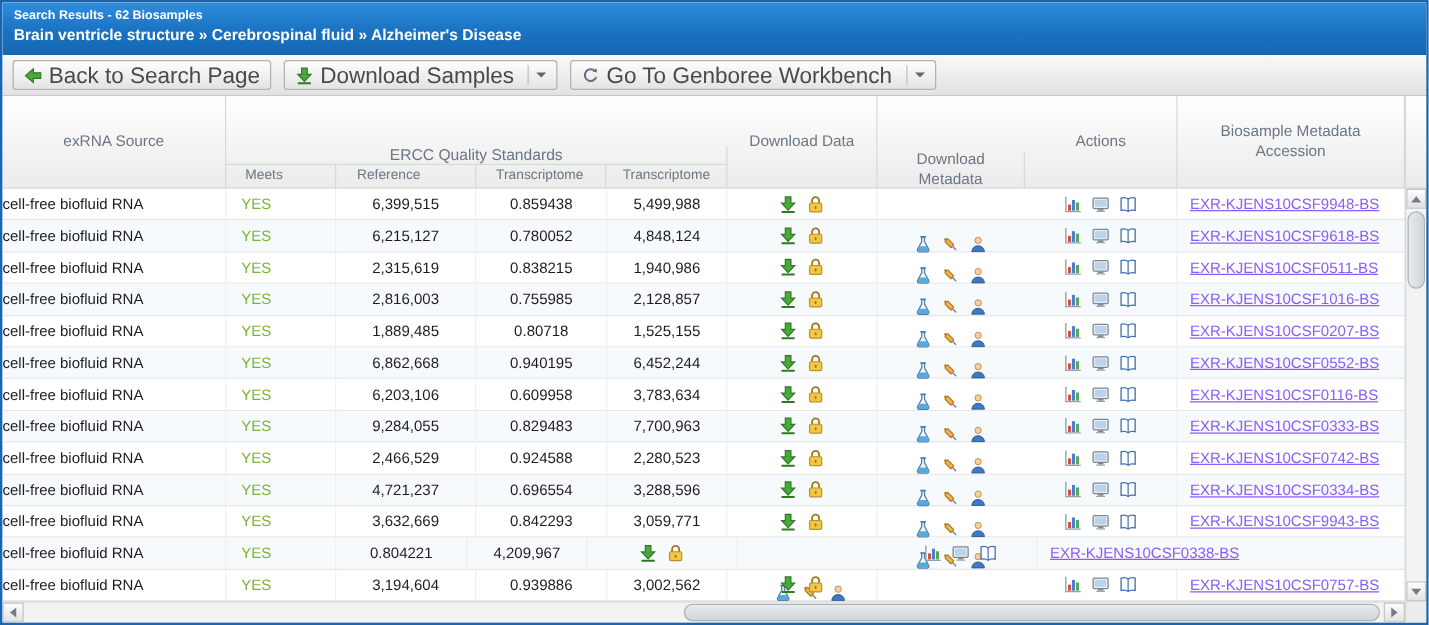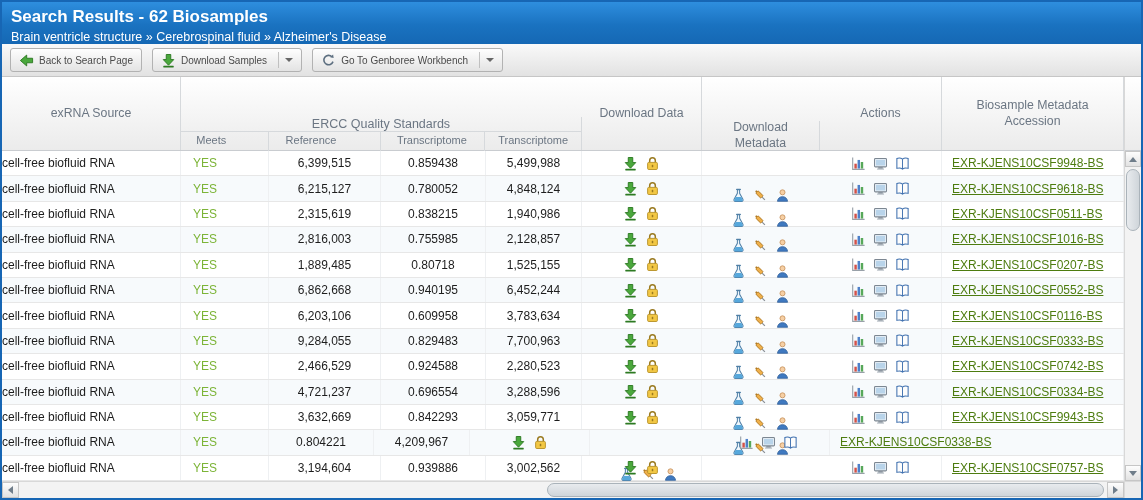--- a/index.html
+++ b/index.html
@@ -3,28 +3,28 @@
 <meta charset="utf-8">
 <style>
   * { margin:0; padding:0; box-sizing:border-box; }
   body { background:#fff; font-family:"Liberation Sans", sans-serif; }
   .app { width:1143px; height:500px; border:2px solid #1766b4; background:#fff;
          display:flex; flex-direction:column; overflow:hidden; }
 
   
   .titlebar { height:42px; flex:0 0 auto; padding:5px 9px 0;
               background:linear-gradient(180deg,#2e8ede 0%,#1a72c0 55%,#1568b4 100%); color:#fff; }
-  .titlebar .title { font-size:17px; font-weight:bold; }
-  .titlebar .breadcrumb { font-size:12.5px; font-weight:normal; margin-top:3px; }
+  .titlebar .title { font-size:10px; font-weight:bold; }
+  .titlebar .breadcrumb { font-size:12.5px; font-weight:bold; margin-top:3px; }
 
   
   .toolbar { height:33px; flex:0 0 auto; background:linear-gradient(#f9f9f9,#e2e2e2);
              border-bottom:1px solid #c6c6c6; display:flex; align-items:center; gap:10px; padding:0 8px; }
   .tb-btn { display:inline-flex; align-items:center; gap:5px; height:24px; padding:0 8px;
-            font-size:10px; color:#4a4a4a; font-family:inherit;
+            font-size:18px; color:#4a4a4a; font-family:inherit;
             background:linear-gradient(#fefefe,#e3e3e3); border:1px solid #b2b2b2; border-radius:3px; cursor:pointer; }
   .tb-btn .split { display:inline-flex; align-items:center; margin-left:6px; padding-left:6px;
                    border-left:1px solid #c0c0c0; height:16px; }
   .caret { width:0; height:0; border-left:4px solid transparent; border-right:4px solid transparent;
            border-top:4px solid #666; }
 
   
   .grid-wrap { flex:1; display:flex; min-height:0; }
   .grid-main { width:1122px; display:flex; flex-direction:column; min-height:0; }
 
@@ -44,21 +44,21 @@
   .w-ratio{width:105px;} .w-trans{width:96px;} .w-dd{width:120px;} .w-dm{width:118px;margin-top:44px;}
   .w-act{width:122px;} .w-acc{flex:1;}
 
   .grid-body { flex:1; overflow:hidden; background:#fff; }
   .row { height:25.4px; display:flex; border-bottom:1px solid #e7e7e7; font-size:12px; color:#1d1d1d; }
   .row.alt { background:#f7fafc; }
   .cell { display:flex; align-items:center; justify-content:center; border-right:1px solid #eef0f2; gap:7px; }
   .c-source { justify-content:flex-start; padding-left:0; }
   .c-meets { justify-content:flex-start; padding-left:12px; color:#7cb437; }
   .c-acc { justify-content:flex-start; padding-left:10px; }
-  .c-acc a { color:#4d7c0f; text-decoration:underline; cursor:pointer; }
+  .c-acc a { color:#8b5cf6; text-decoration:underline; cursor:pointer; }
   .ic { display:inline-flex; cursor:pointer; }
   .ic svg { display:block; }
 
   
   .vscroll { width:17px; flex:0 0 auto; display:flex; flex-direction:column;
              background:#f3f3f3; border-left:1px solid #d8d8d8; }
   .vscroll .filler { height:74px; flex:0 0 auto; background:linear-gradient(#ffffff,#ebebeb);
                      border-bottom:1px solid #c9ccd0; }
   .sb-btn { height:16px; flex:0 0 auto; display:flex; align-items:center; justify-content:center;
             background:linear-gradient(#fdfdfd,#e2e2e2); border:1px solid #c6c6c6; cursor:pointer; }

